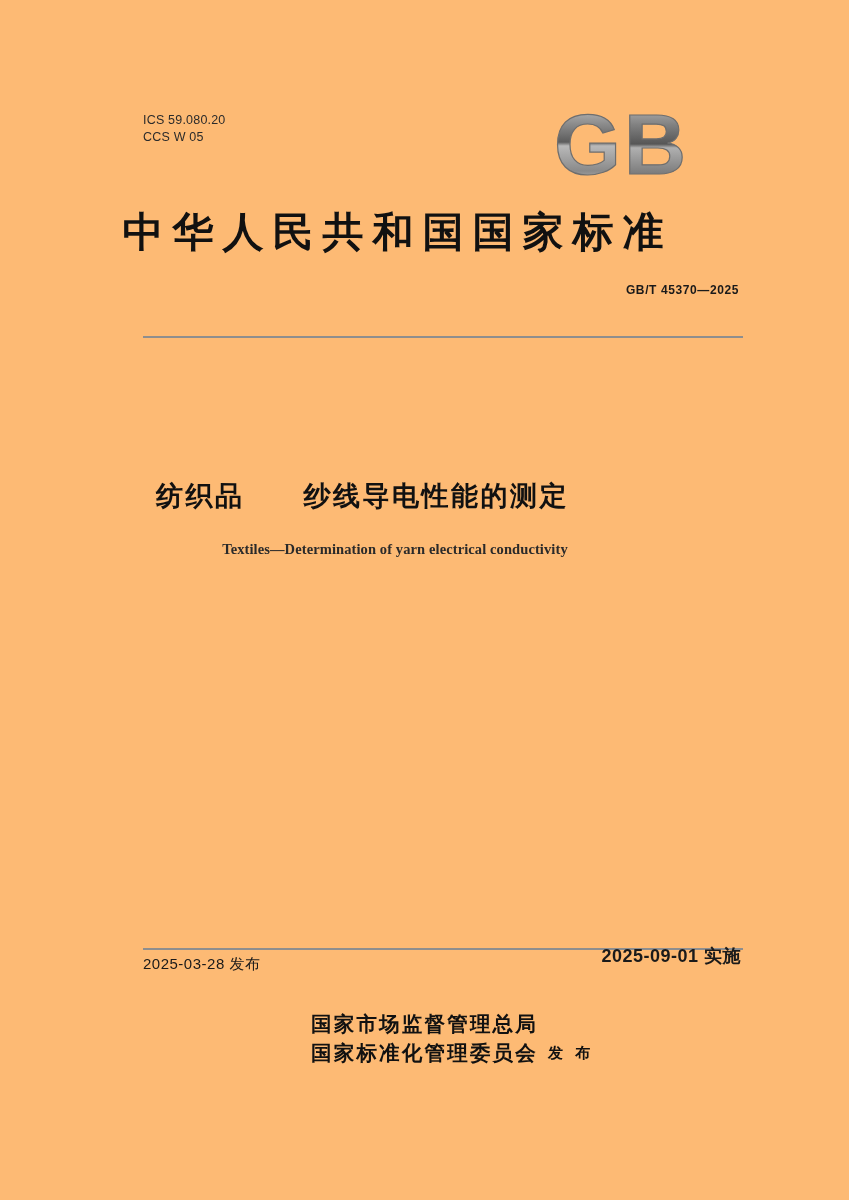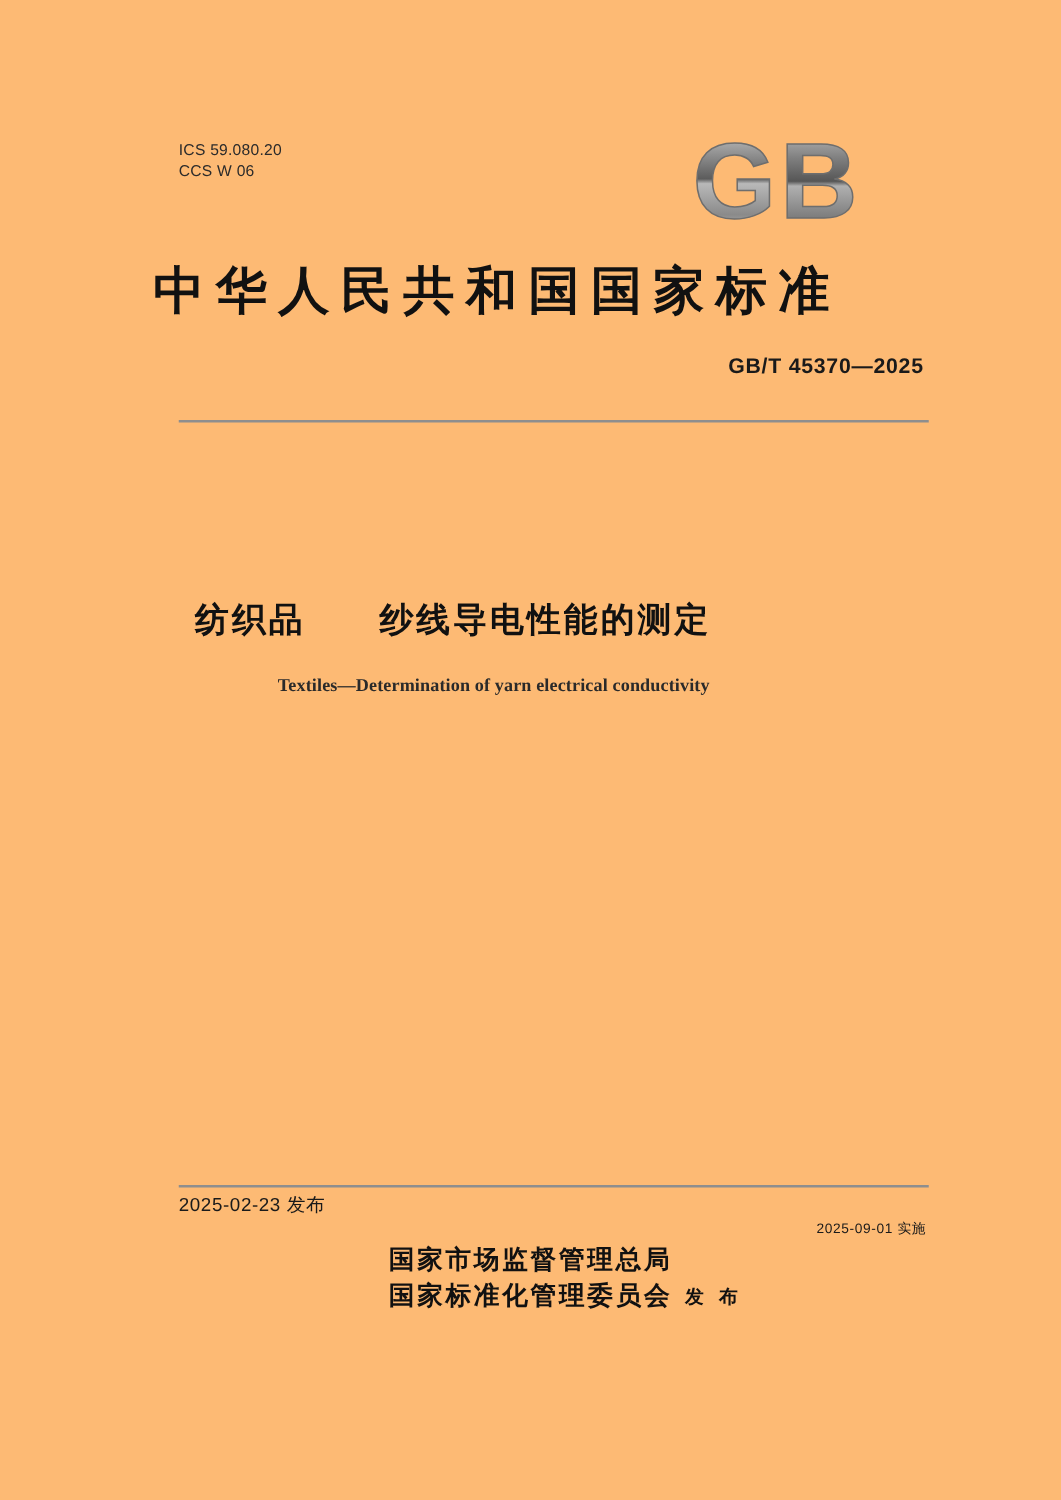--- a/index.html
+++ b/index.html
@@ -55,21 +55,21 @@
     letter-spacing: 9px;
     color: #111111;
     text-indent: 9px;
   }
 
   
   .std-number {
     position: absolute;
     right: 110px;
     top: 283px;
-    font-size: 17px;
+    font-size: 12px;
     font-weight: bold;
     letter-spacing: 0.6px;
     color: #1a1a1a;
     font-family: "Liberation Sans", sans-serif;
   }
 
   
   .rule-top {
     position: absolute;
     left: 143px;
@@ -121,24 +121,25 @@
     position: absolute;
     left: 143px;
     top: 955px;
     font-size: 15px;
     letter-spacing: 0.5px;
     color: #1a1a1a;
   }
   .date-implement {
     position: absolute;
     right: 108px;
-    top: 975px;
-    font-size: 11px;
+    top: 944px;
+    font-size: 18px;
     letter-spacing: 0.5px;
     color: #1a1a1a;
+    font-weight: bold;
   }
 
   
   .publisher {
     position: absolute;
     left: 0;
     top: 993px;
     width: 849px;
     text-align: center;
   }
@@ -148,20 +149,21 @@
   }
   .pub-lines {
     display: inline-block;
     text-align: left;
     font-family: "Liberation Sans", sans-serif;
     font-weight: bold;
     font-size: 20.5px;
     line-height: 1.42;
     letter-spacing: 2.2px;
     color: #111111;
+    margin-top: 16px;
   }
   .pub-verb {
     position: absolute;
     left: 100%;
     bottom: 4px;
     margin-left: 10px;
     font-family: "Liberation Sans", sans-serif;
     font-weight: bold;
     font-size: 15px;
     letter-spacing: 4px;
@@ -169,21 +171,21 @@
     white-space: nowrap;
   }
 </style>
 </head>
 <body>
 
 <div class="page">
 
   <div class="ics-block">
     <div>ICS 59.080.20</div>
-    <div>CCS W 06</div>
+    <div>CCS W 05</div>
   </div>
 
   <div class="gb-logo">
     <svg width="156" height="82" viewBox="0 0 156 82" xmlns="http://www.w3.org/2000/svg">
       <defs>
         <linearGradient id="gbgrad" x1="0" y1="0" x2="0" y2="1">
           <stop offset="0%" stop-color="#d8d8d8"></stop>
           <stop offset="28%" stop-color="#8f8f8f"></stop>
           <stop offset="48%" stop-color="#5c5c5c"></stop>
           <stop offset="52%" stop-color="#b9b9b9"></stop>
@@ -208,21 +210,21 @@
 
   <div class="std-number">GB/T 45370—2025</div>
 
   <div class="rule-top"></div>
 
   <div class="doc-title-cn">纺织品　　纱线导电性能的测定</div>
   <div class="doc-title-en">Textiles—Determination of yarn electrical conductivity</div>
 
   <div class="rule-bottom"></div>
 
-  <div class="date-issue">2025-02-23 发布</div>
+  <div class="date-issue">2025-03-28 发布</div>
   <div class="date-implement">2025-09-01 实施</div>
 
   <div class="publisher">
     <span class="pub-inner">
       <span class="pub-lines">
         <div>国家市场监督管理总局</div>
         <div>国家标准化管理委员会</div>
       </span>
       <span class="pub-verb">发 布</span>
     </span>

